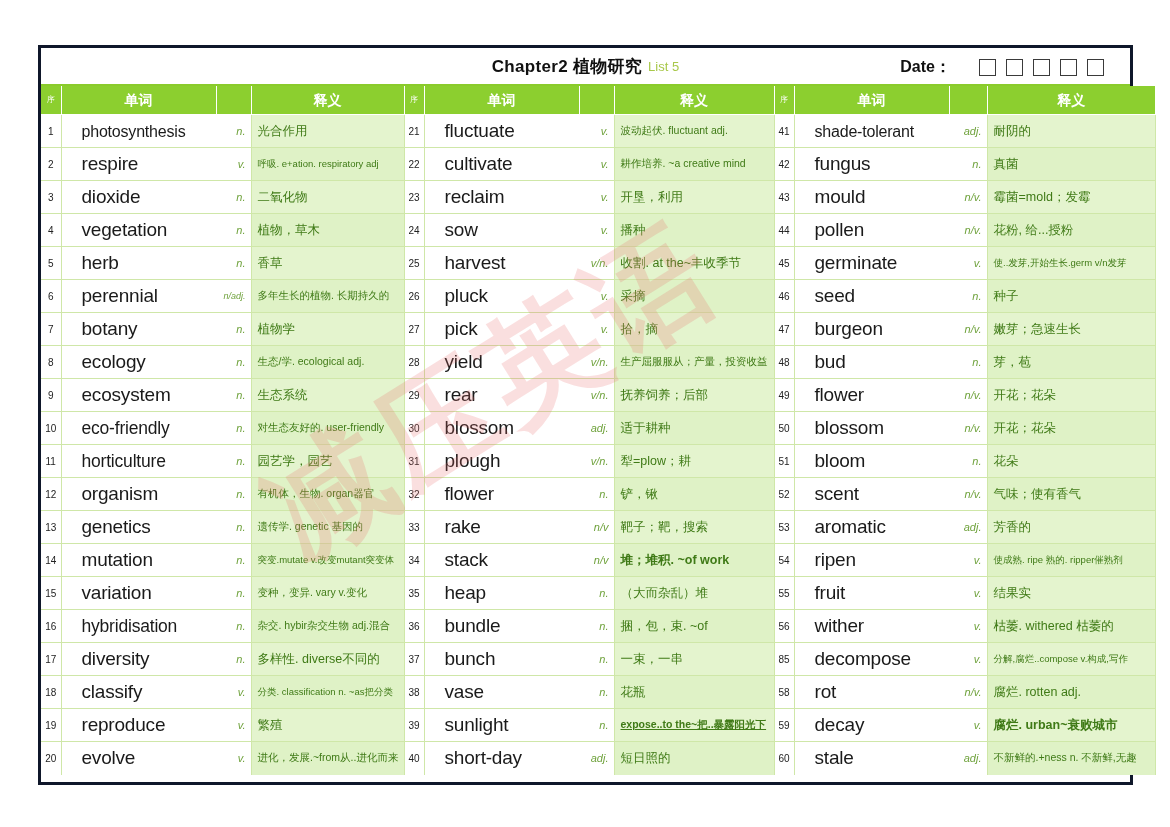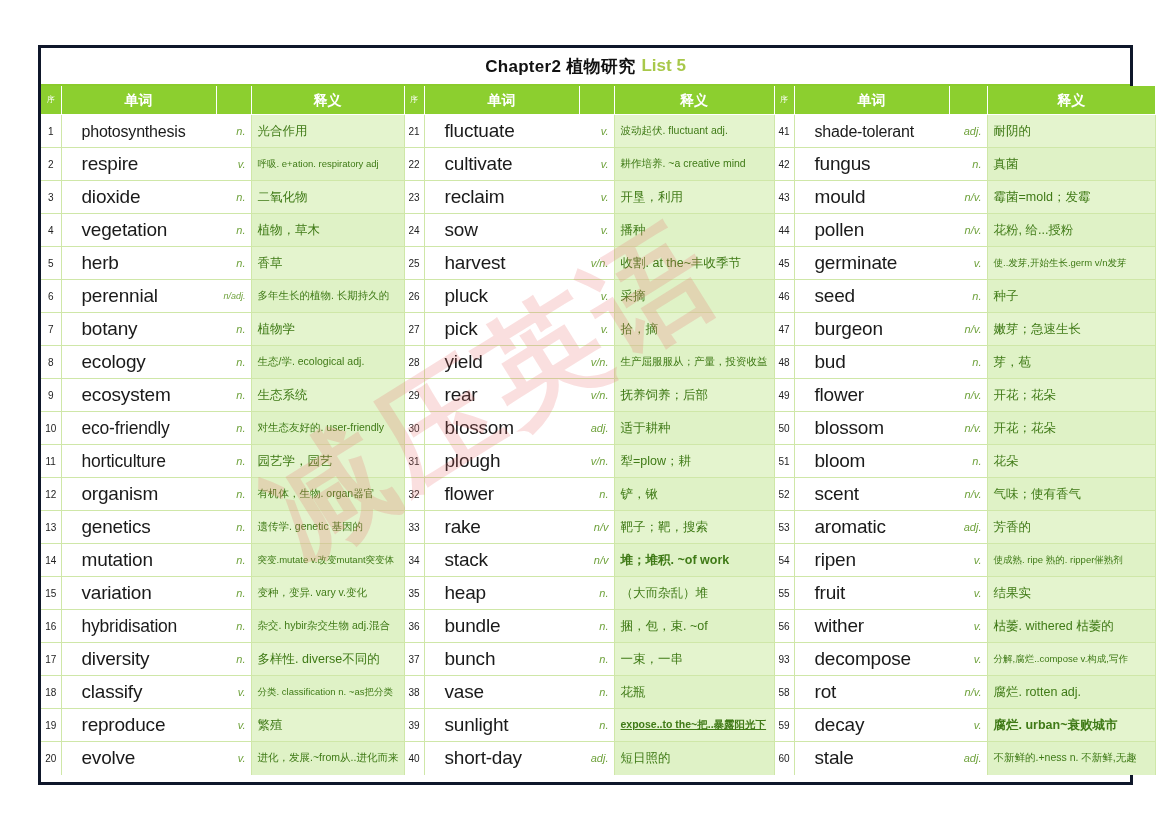--- a/index.html
+++ b/index.html
@@ -65,22 +65,22 @@
     box-sizing: border-box;
     background: #ffffff;
   }
   .title-main {
     font-size: 17px;
     font-weight: bold;
     color: #111111;
     letter-spacing: 0.3px;
   }
   .title-list {
-    font-size: 17px;
-    font-weight: bold;
+    font-size: 13px;
+    font-weight: normal;
     color: #A8C84A;
     margin-left: 6px;
   }
   .date-group {
     position: absolute;
     right: 26px;
     top: 0;
     height: 38px;
     display: flex;
     align-items: center;
@@ -209,20 +209,28 @@
 
 <div id="sheet">
 
   <div class="watermark">减压英语</div>
 
   <div class="frame">
 
     <div class="titlebar">
       <span class="title-main">Chapter2 植物研究</span>
       <span class="title-list">List 5</span>
+      <div class="date-group">
+        <span class="date-label">Date：</span>
+        <span class="date-box"></span>
+        <span class="date-box"></span>
+        <span class="date-box"></span>
+        <span class="date-box"></span>
+        <span class="date-box"></span>
+      </div>
     </div>
 
     <div class="table-wrap">
       <table class="vocab">
         <colgroup>
           <col class="c-idx">
             <col class="c-word1">
             <col class="c-pos1">
             <col class="c-def1">
           <col class="c-idx2">
@@ -479,21 +487,21 @@
             </tr>
             <tr>
               <td class="idx first">17</td>
               <td class="word"><span>diversity</span></td>
               <td class="pos">n.</td>
               <td class="def">多样性. diverse不同的</td>
               <td class="idx">37</td>
               <td class="word"><span>bunch</span></td>
               <td class="pos">n.</td>
               <td class="def">一束，一串</td>
-              <td class="idx">93</td>
+              <td class="idx">85</td>
               <td class="word"><span>decompose</span></td>
               <td class="pos">v.</td>
               <td class="def tiny">分解,腐烂..compose v.构成,写作</td>
             </tr>
             <tr>
               <td class="idx first">18</td>
               <td class="word"><span>classify</span></td>
               <td class="pos">v.</td>
               <td class="def tiny">分类. classification n. ~as把分类</td>
               <td class="idx">38</td>

